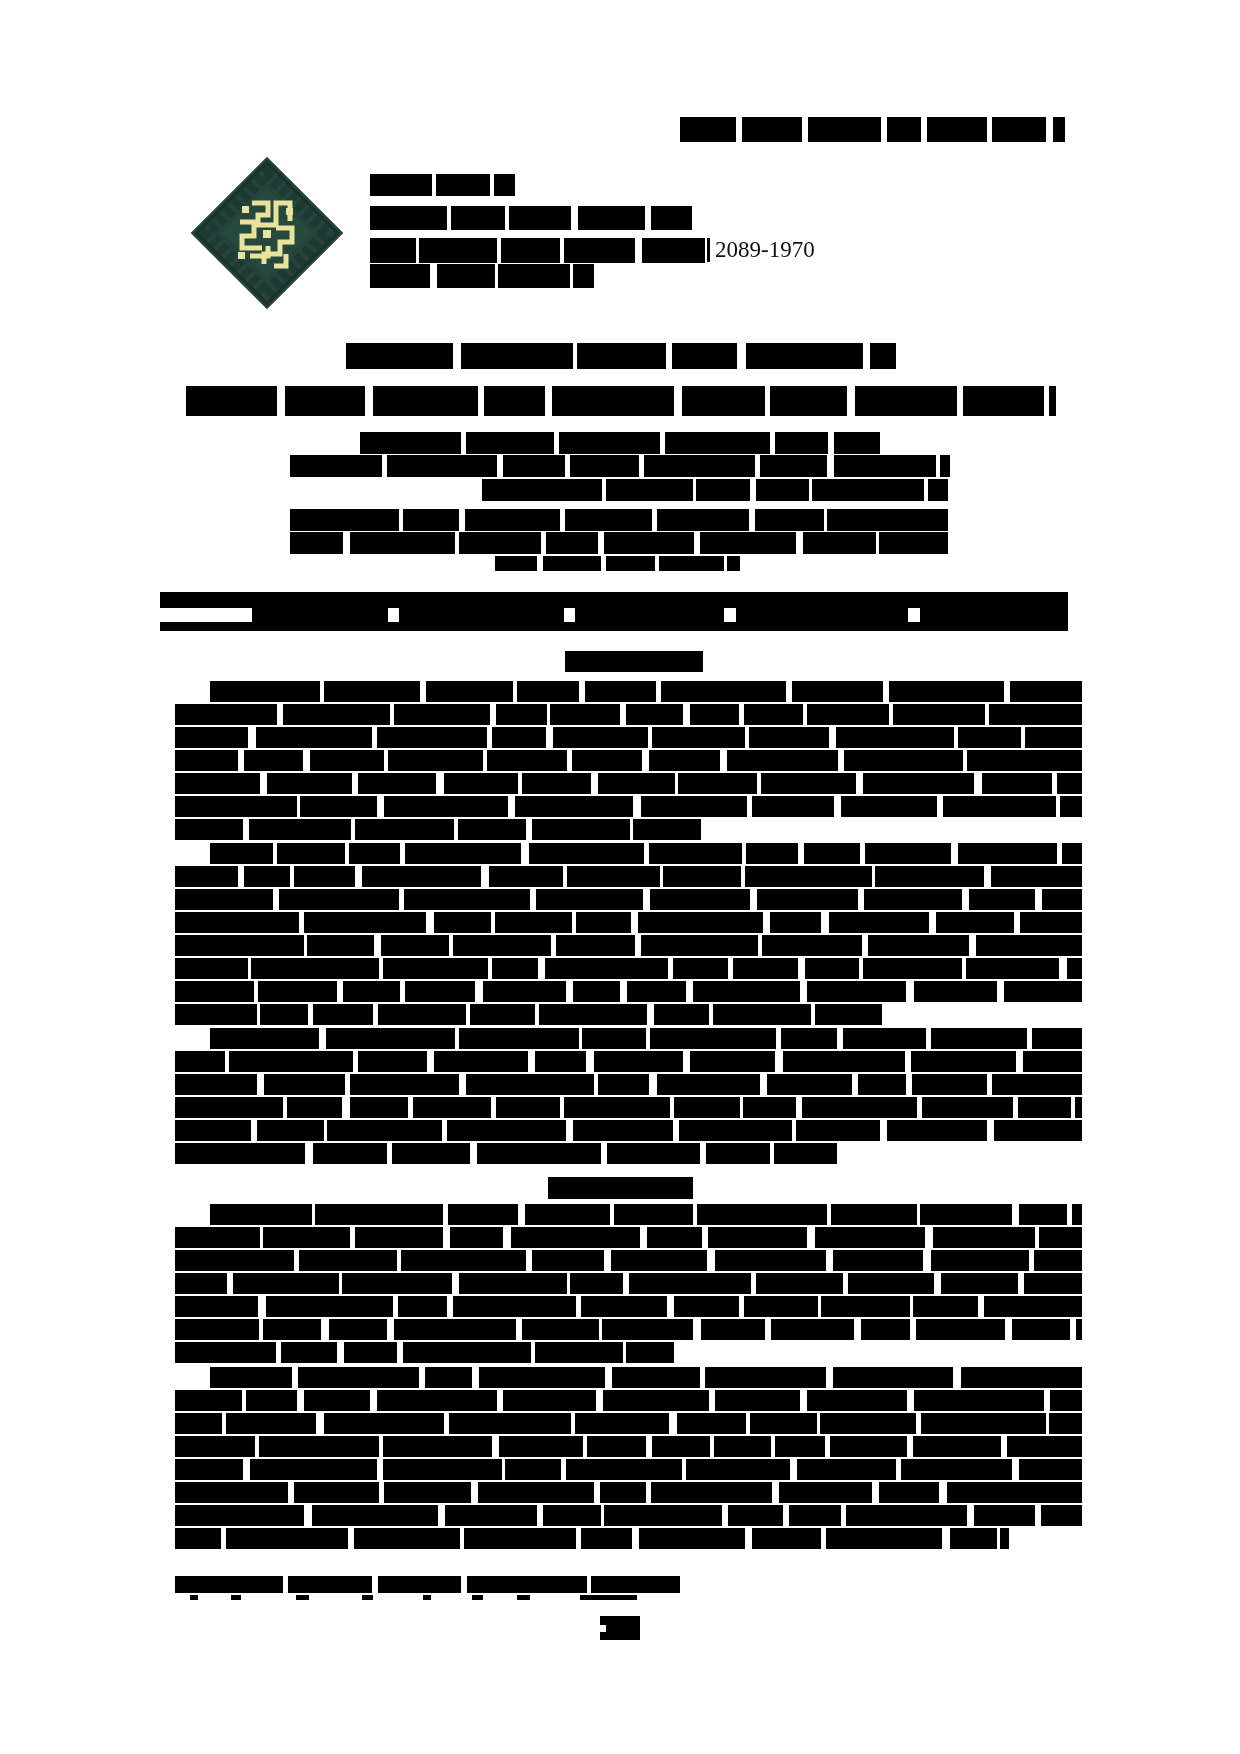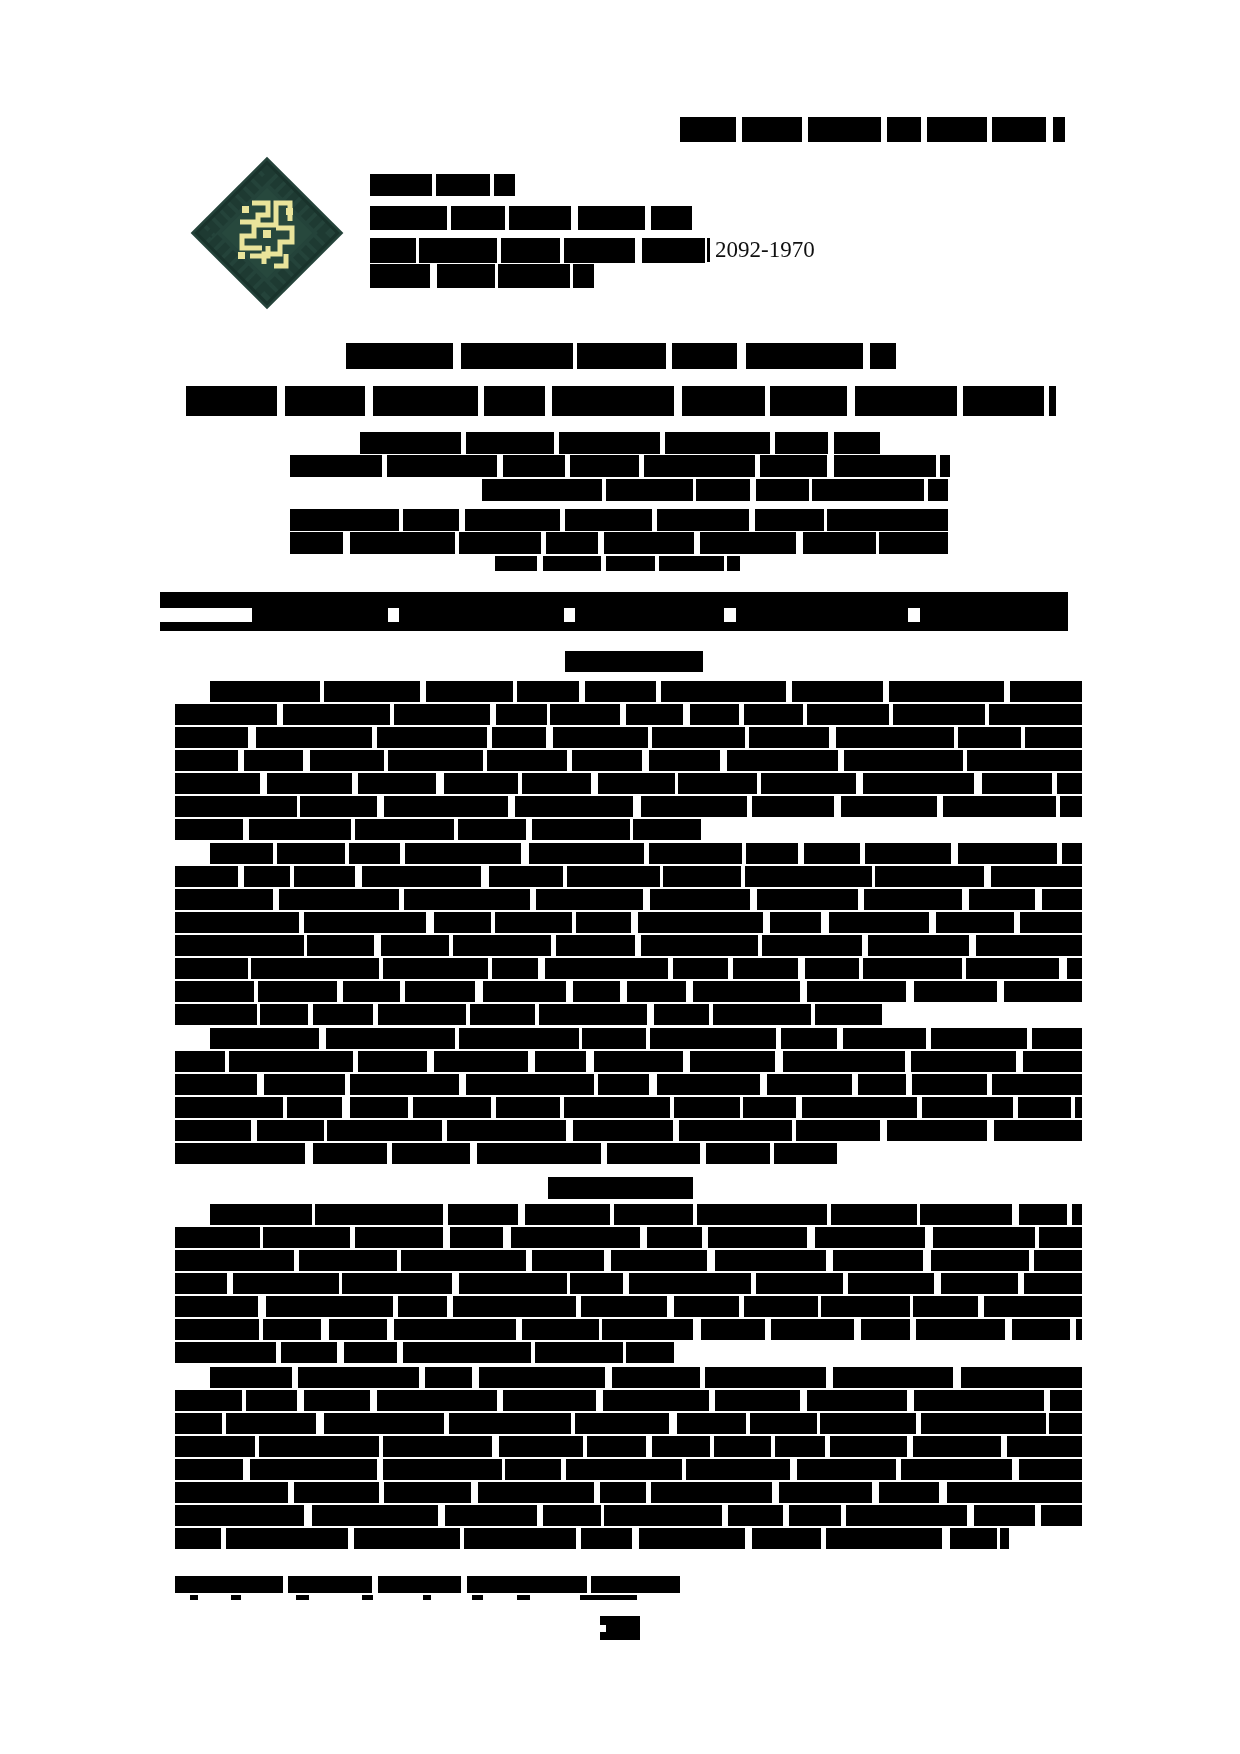--- a/index.html
+++ b/index.html
@@ -49,21 +49,21 @@
       </g>
       <g fill="#e9e49b">
         <rect x="52" y="50" width="7" height="7"></rect>
         <rect x="96" y="52" width="7" height="7"></rect>
         <rect x="48" y="96" width="7" height="7"></rect>
         <rect x="73" y="74" width="8" height="8"></rect>
       </g>
     </svg>
   </div>
 
-  <span class="issn-text" id="issn" style="left: 707px; top: 238px;">2092-1970</span>
+  <span class="issn-text" id="issn" style="left: 707px; top: 238px;">2089-1970</span>
 
   <div id="bars-root">
       <div class="bar" style="left: 160px; top: 592px; width: 908px; height: 16px;"></div>
       <div class="bar" style="left: 160px; top: 622px; width: 908px; height: 9px;"></div>
     </div>
 
   <div class="page-num" id="page-number" style="left: 600px; top: 1616px; width: 40px; height: 24px;">
     <span class="notch"></span>
   </div>
 

